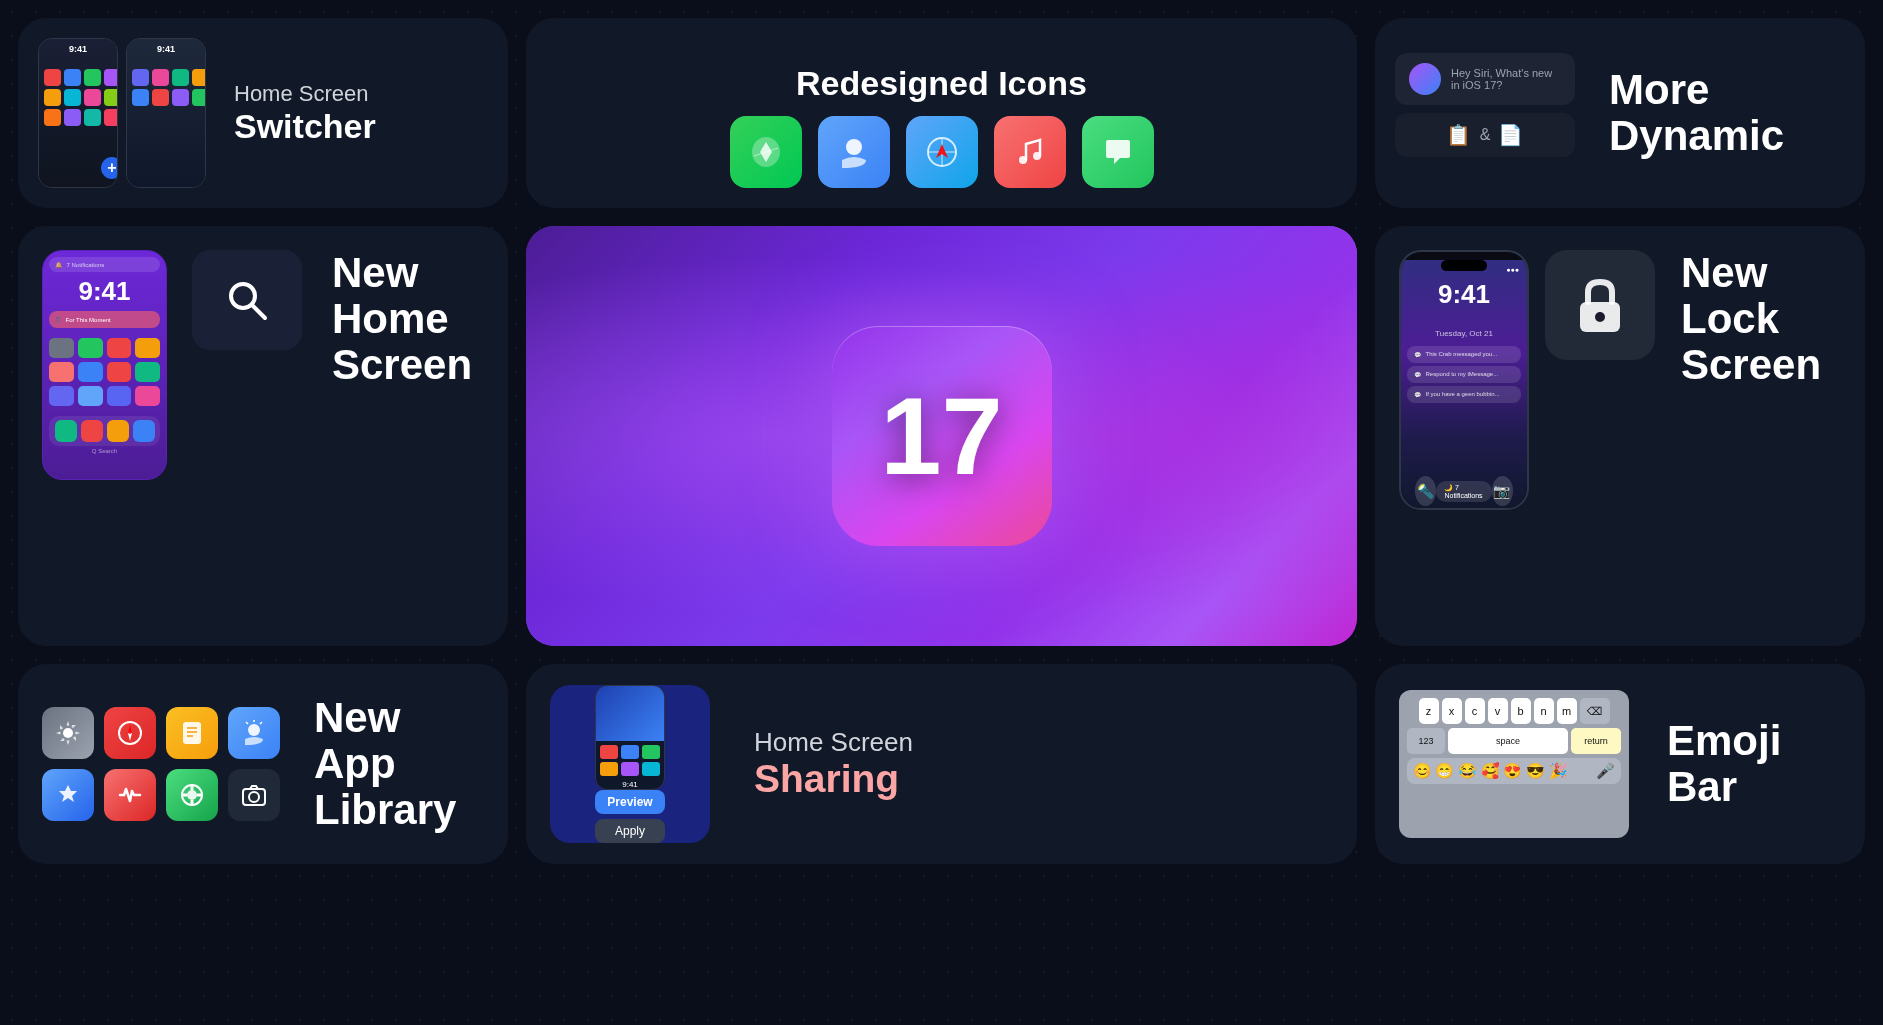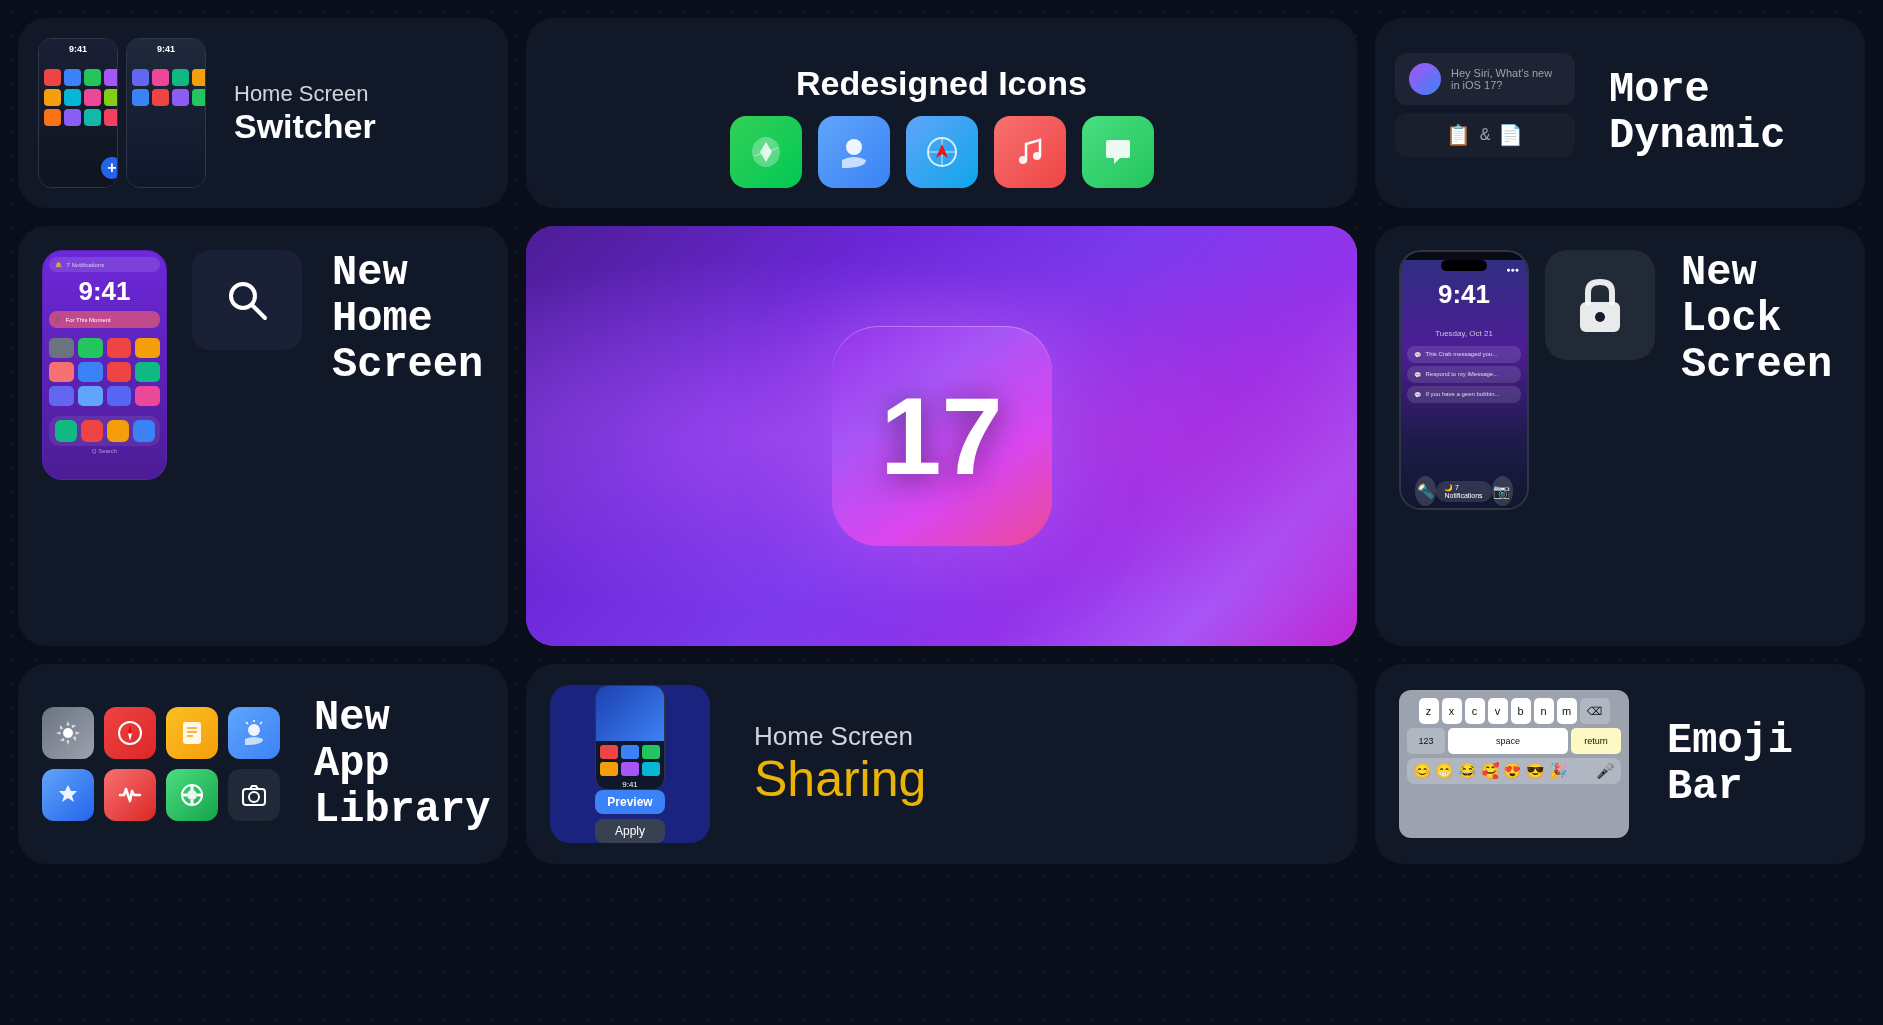--- a/index.html
+++ b/index.html
@@ -115,21 +115,20 @@
       font-weight: 700;
       color: white;
       line-height: 1.1;
     }
 
     .card-title-xlarge {
       font-size: 42px;
       font-weight: 700;
       color: white;
       line-height: 1.1;
-      font-family: Liberation Mono, monospace;
     }
 
     
     .switcher-phones {
       display: flex;
       gap: 8px;
       flex-shrink: 0;
     }
 
     .switcher-phone {
@@ -598,21 +597,21 @@
         <div style="font-size:8px;color:white;text-align:center;">9:41</div>
       </div>
 
       <div style="display:flex;flex-direction:column;gap:5px;width:70px;">
         <button style="background:#3b82f6;border:none;border-radius:8px;color:white;font-size:12px;font-weight:600;padding:5px 0;cursor:pointer;width:100%;">Preview</button>
         <button style="background:#374151;border:none;border-radius:8px;color:white;font-size:12px;padding:5px 0;cursor:pointer;width:100%;">Apply</button>
       </div>
     </div>
     <div class="title-block" style="margin-left:24px;">
       <span class="card-title-small" style="font-size:26px;font-weight:500;color:#d1d5db;">Home Screen</span>
-      <span style="font-size:50px;font-weight:400;color:#eab308;line-height:1.1;">Sharing</span>
+      <span style="font-size:39px;font-weight:700;color:#fca5a5;line-height:1.1;">Sharing</span>
     </div>
   </div>
 
   <div class="card card-emoji-bar">
 
     <div style="width:230px;height:148px;background:#9ca3af;border-radius:12px;padding:8px;flex-shrink:0;">
 
       <div style="display:flex;gap:3px;margin-bottom:4px;justify-content:center;">
         <div style="background:white;border-radius:5px;width:20px;height:26px;display:flex;align-items:center;justify-content:center;font-size:11px;color:#111;">z</div>
         <div style="background:white;border-radius:5px;width:20px;height:26px;display:flex;align-items:center;justify-content:center;font-size:11px;color:#111;">x</div>

